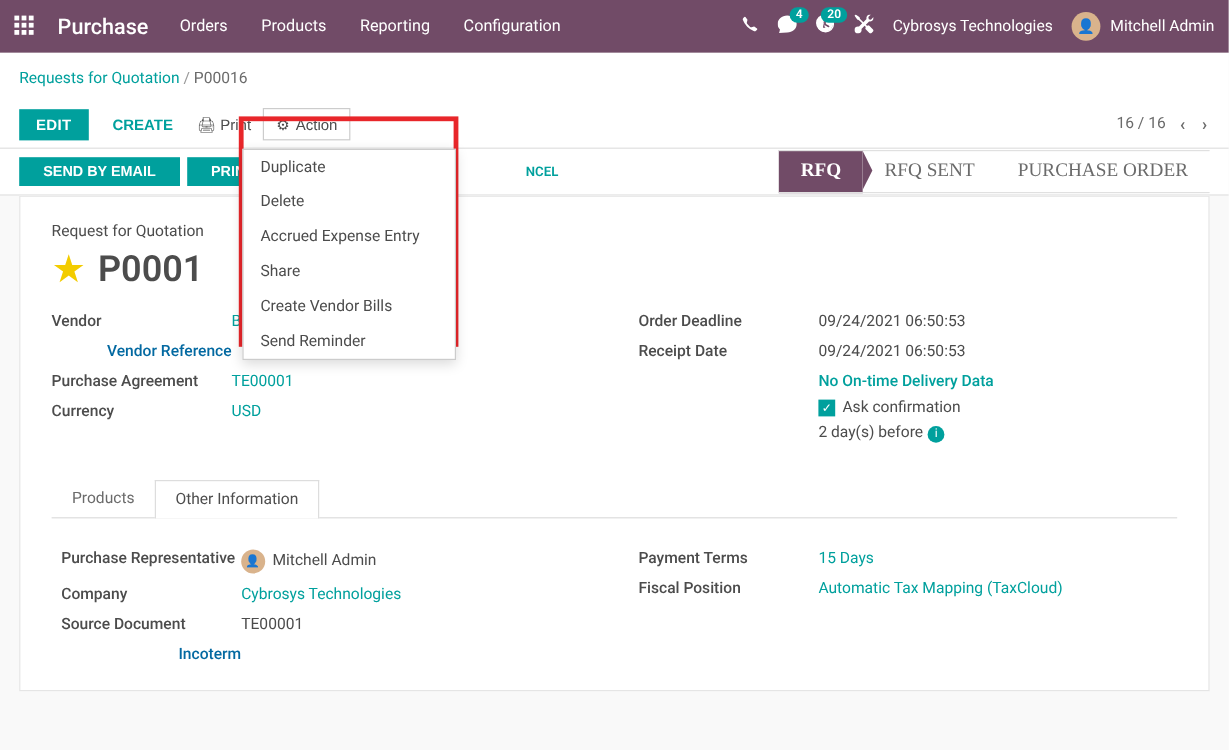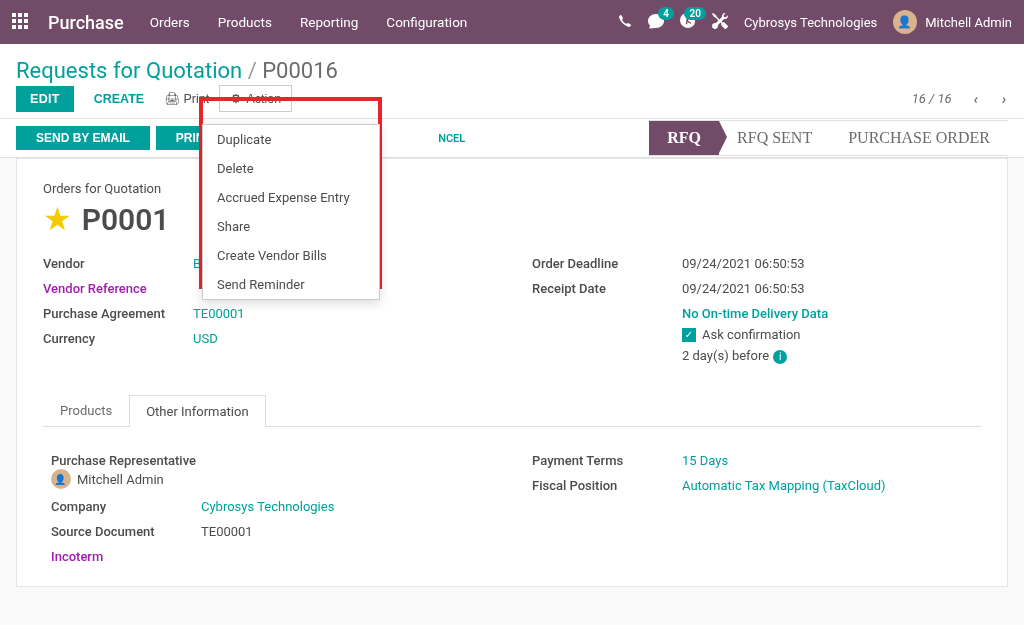--- a/index.html
+++ b/index.html
@@ -14,28 +14,28 @@
 .topnav .menu a { color: #fff; text-decoration: none; font-size: 13.5px; cursor:pointer; }
 .topnav .right { margin-left: auto; display:flex; align-items:center; gap: 16px; }
 .topnav .icon-btn { color:#fff; font-size:14px; cursor:pointer; position:relative; }
 .badge { position:absolute; top:-6px; right:-10px; background:#00a09d; color:#fff; font-size:10px; padding:1px 5px; border-radius:9px; font-weight:600; }
 .topnav .company { color:#fff; font-size:13px; cursor:pointer; }
 .topnav .user { display:flex; align-items:center; gap:8px; color:#fff; cursor:pointer; }
 .avatar-sm { width:24px; height:24px; border-radius:50%; background:#d9b38c; display:flex; align-items:center; justify-content:center; font-size:12px; color:#5a3d2b; font-weight:600;}
 
 
 .subhead { background:#fff; padding: 14px 16px 6px 16px; }
-.breadcrumb { font-size: 22px; color:#00a09d; margin-bottom: 2px; }
+.breadcrumb { font-size: 13px; color:#00a09d; margin-bottom: 17px; }
 .breadcrumb .sep { color:#999; }
 .breadcrumb .current { color:#6b6b6b; }
 .controlbar { display:flex; align-items:center; }
 .btn-teal { background:#00a09d; color:#fff; border:none; padding:6px 14px; font-size:12.5px; font-weight:600; letter-spacing:.3px; cursor:pointer; margin-right:10px; }
 .btn-link { background:none; border:none; color:#00a09d; font-size:12.5px; font-weight:600; padding:6px 10px; cursor:pointer; }
 .btn-gear { background:none; border:1px solid #ccc; color:#4c4c4c; font-size:12.5px; padding:5px 10px; cursor:pointer; display:flex; align-items:center; gap:5px;}
-.pager { margin-left:auto; display:flex; align-items:center; gap:20px; color:#6b6b6b; font-size:13px;font-style:italic;}
+.pager { margin-left:auto; display:flex; align-items:center; gap:10px; color:#6b6b6b; font-size:13px;}
 .pager .arrow { font-size:14px; color:#6b6b6b; cursor:pointer; padding:0 2px; font-weight:600;}
 
 
 .statusbar { display:flex; align-items:center; border-top:1px solid #e0e0e0; border-bottom:1px solid #e0e0e0; background:#fff; padding:0 16px 0 0;}
 .statusbar-left { display:flex; gap:6px; padding:7px 0 7px 16px;}
 .btn-teal2 { background:#00a09d; color:#fff; border:none; padding:5px 20px; font-size:12px; font-weight:600; cursor:pointer;}
 .cancel-text { color:#00a09d; font-size:11px; font-weight:600; padding:6px 12px; cursor:pointer; }
 .status-steps { margin-left:auto; display:flex; }
 .step { padding:8px 18px; font-size:16px; color:#6b6b6b; position:relative; background:#fff;font-family:Liberation Serif, serif; }
 .step.active { background:#714b67; color:#fff; font-weight:600;}
@@ -47,21 +47,21 @@
 
 .card { background:#fff; margin:0 16px; border:1px solid #e5e5e5; padding: 22px 26px; }
 .rfq-title-label { font-size:13px; color:#4c4c4c; }
 .rfq-row { display:flex; align-items:center; gap:10px; margin:4px 0 18px 0;}
 .star { color:#f3cc00; font-size:32px; }
 .rfq-num { font-size:30px; font-weight:600; color:#4c4c4c; }
 .fields { display:flex; gap:40px; margin-top:10px;}
 .col { flex:1; display:flex; flex-direction:column; gap:10px; }
 .field { display:flex; }
 .flabel { width:150px; font-size:13px; color:#4c4c4c; font-weight:500; flex-shrink:0;}
-.flabel.muted { color:#a21caf; }
+.flabel.muted { color:#0369a1;text-align:right; }
 .fval { font-size:13px; color:#4c4c4c; }
 .fval.link { color:#00a09d; cursor:pointer; }
 .sub-info { display:flex; flex-direction:column; gap:6px; font-size:13px; }
 .sub-info .link { color:#00a09d; font-weight:500;}
 .checkbox-row { display:flex; align-items:center; gap:6px;}
 .check { width:14px; height:14px; background:#00a09d; color:#fff; display:flex; align-items:center; justify-content:center; font-size:10px;}
 
 
 .tabs { display:flex; border-bottom:1px solid #ddd; margin-top:30px;}
 .tab { padding:8px 16px; font-size:13px; color:#6b6b6b; cursor:pointer; border:1px solid transparent; border-bottom:none; }
@@ -163,21 +163,21 @@
   </div>
   <span class="cancel-text" style="margin-left:175px;">NCEL</span>
   <div class="status-steps">
     <div class="step active">RFQ</div>
     <div class="step">RFQ SENT</div>
     <div class="step">PURCHASE ORDER</div>
   </div>
 </div>
 
 <div class="card">
-  <div class="rfq-title-label">Orders for Quotation</div>
+  <div class="rfq-title-label">Request for Quotation</div>
   <div class="rfq-row">
     <span class="star">★</span>
     <span class="rfq-num">P0001</span>
   </div>
 
   <div class="fields">
     <div class="col">
       <div class="field">
           <div class="flabel">Vendor</div>
           <div class="fval link">BE Company CoA</div>
@@ -217,21 +217,21 @@
     </div>
   </div>
 
   <div class="tabs">
     <div class="tab">Products</div>
     <div class="tab active">Other Information</div>
   </div>
   <div class="tab-content">
     <div class="fields">
       <div class="col">
-        <div class="field" style="align-items:flex-start;flex-direction:column;">
+        <div class="field" style="align-items:flex-start;">
             <div class="flabel" style="line-height:1.3;">Purchase Representative</div>
             <div class="fval" style="display:flex;align-items:center;gap:6px;">
               <div class="avatar-sm" style="width:20px;height:20px;font-size:10px;">👤</div>
               <span>Mitchell Admin</span>
             </div>
           </div>
         <div class="field">
             <div class="flabel">Company</div>
             <div class="fval link">Cybrosys Technologies</div>
           </div>

